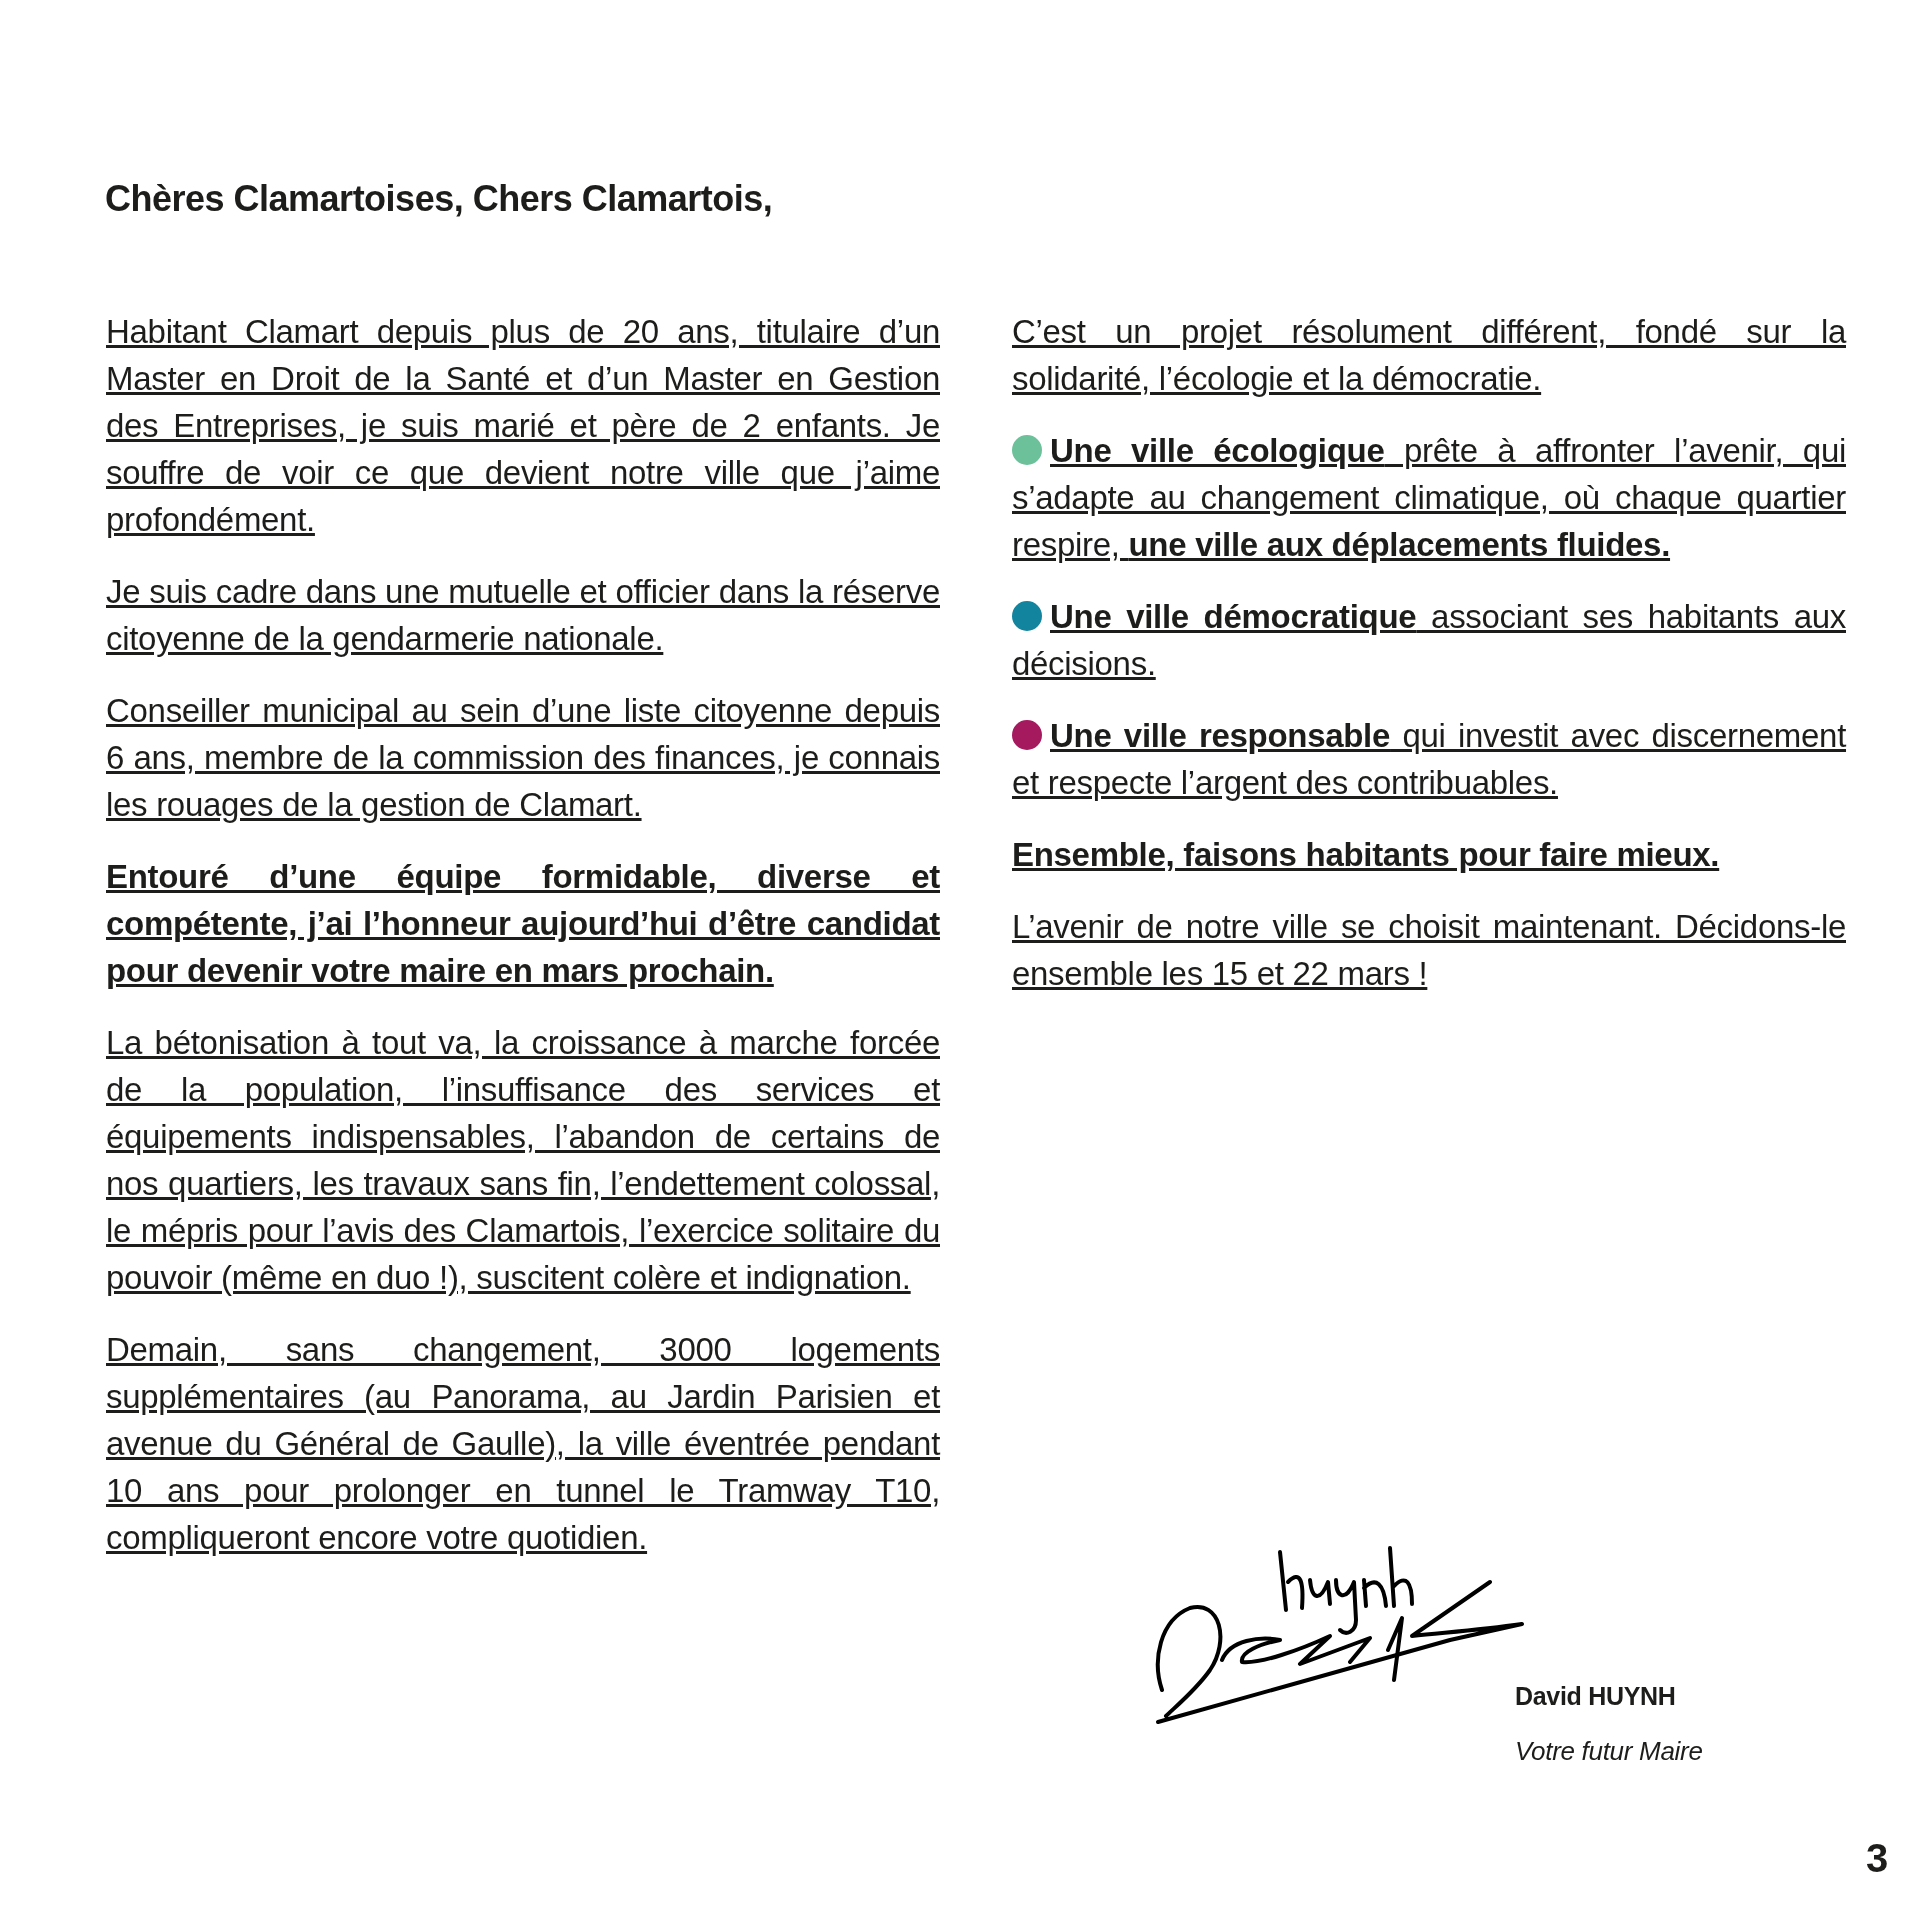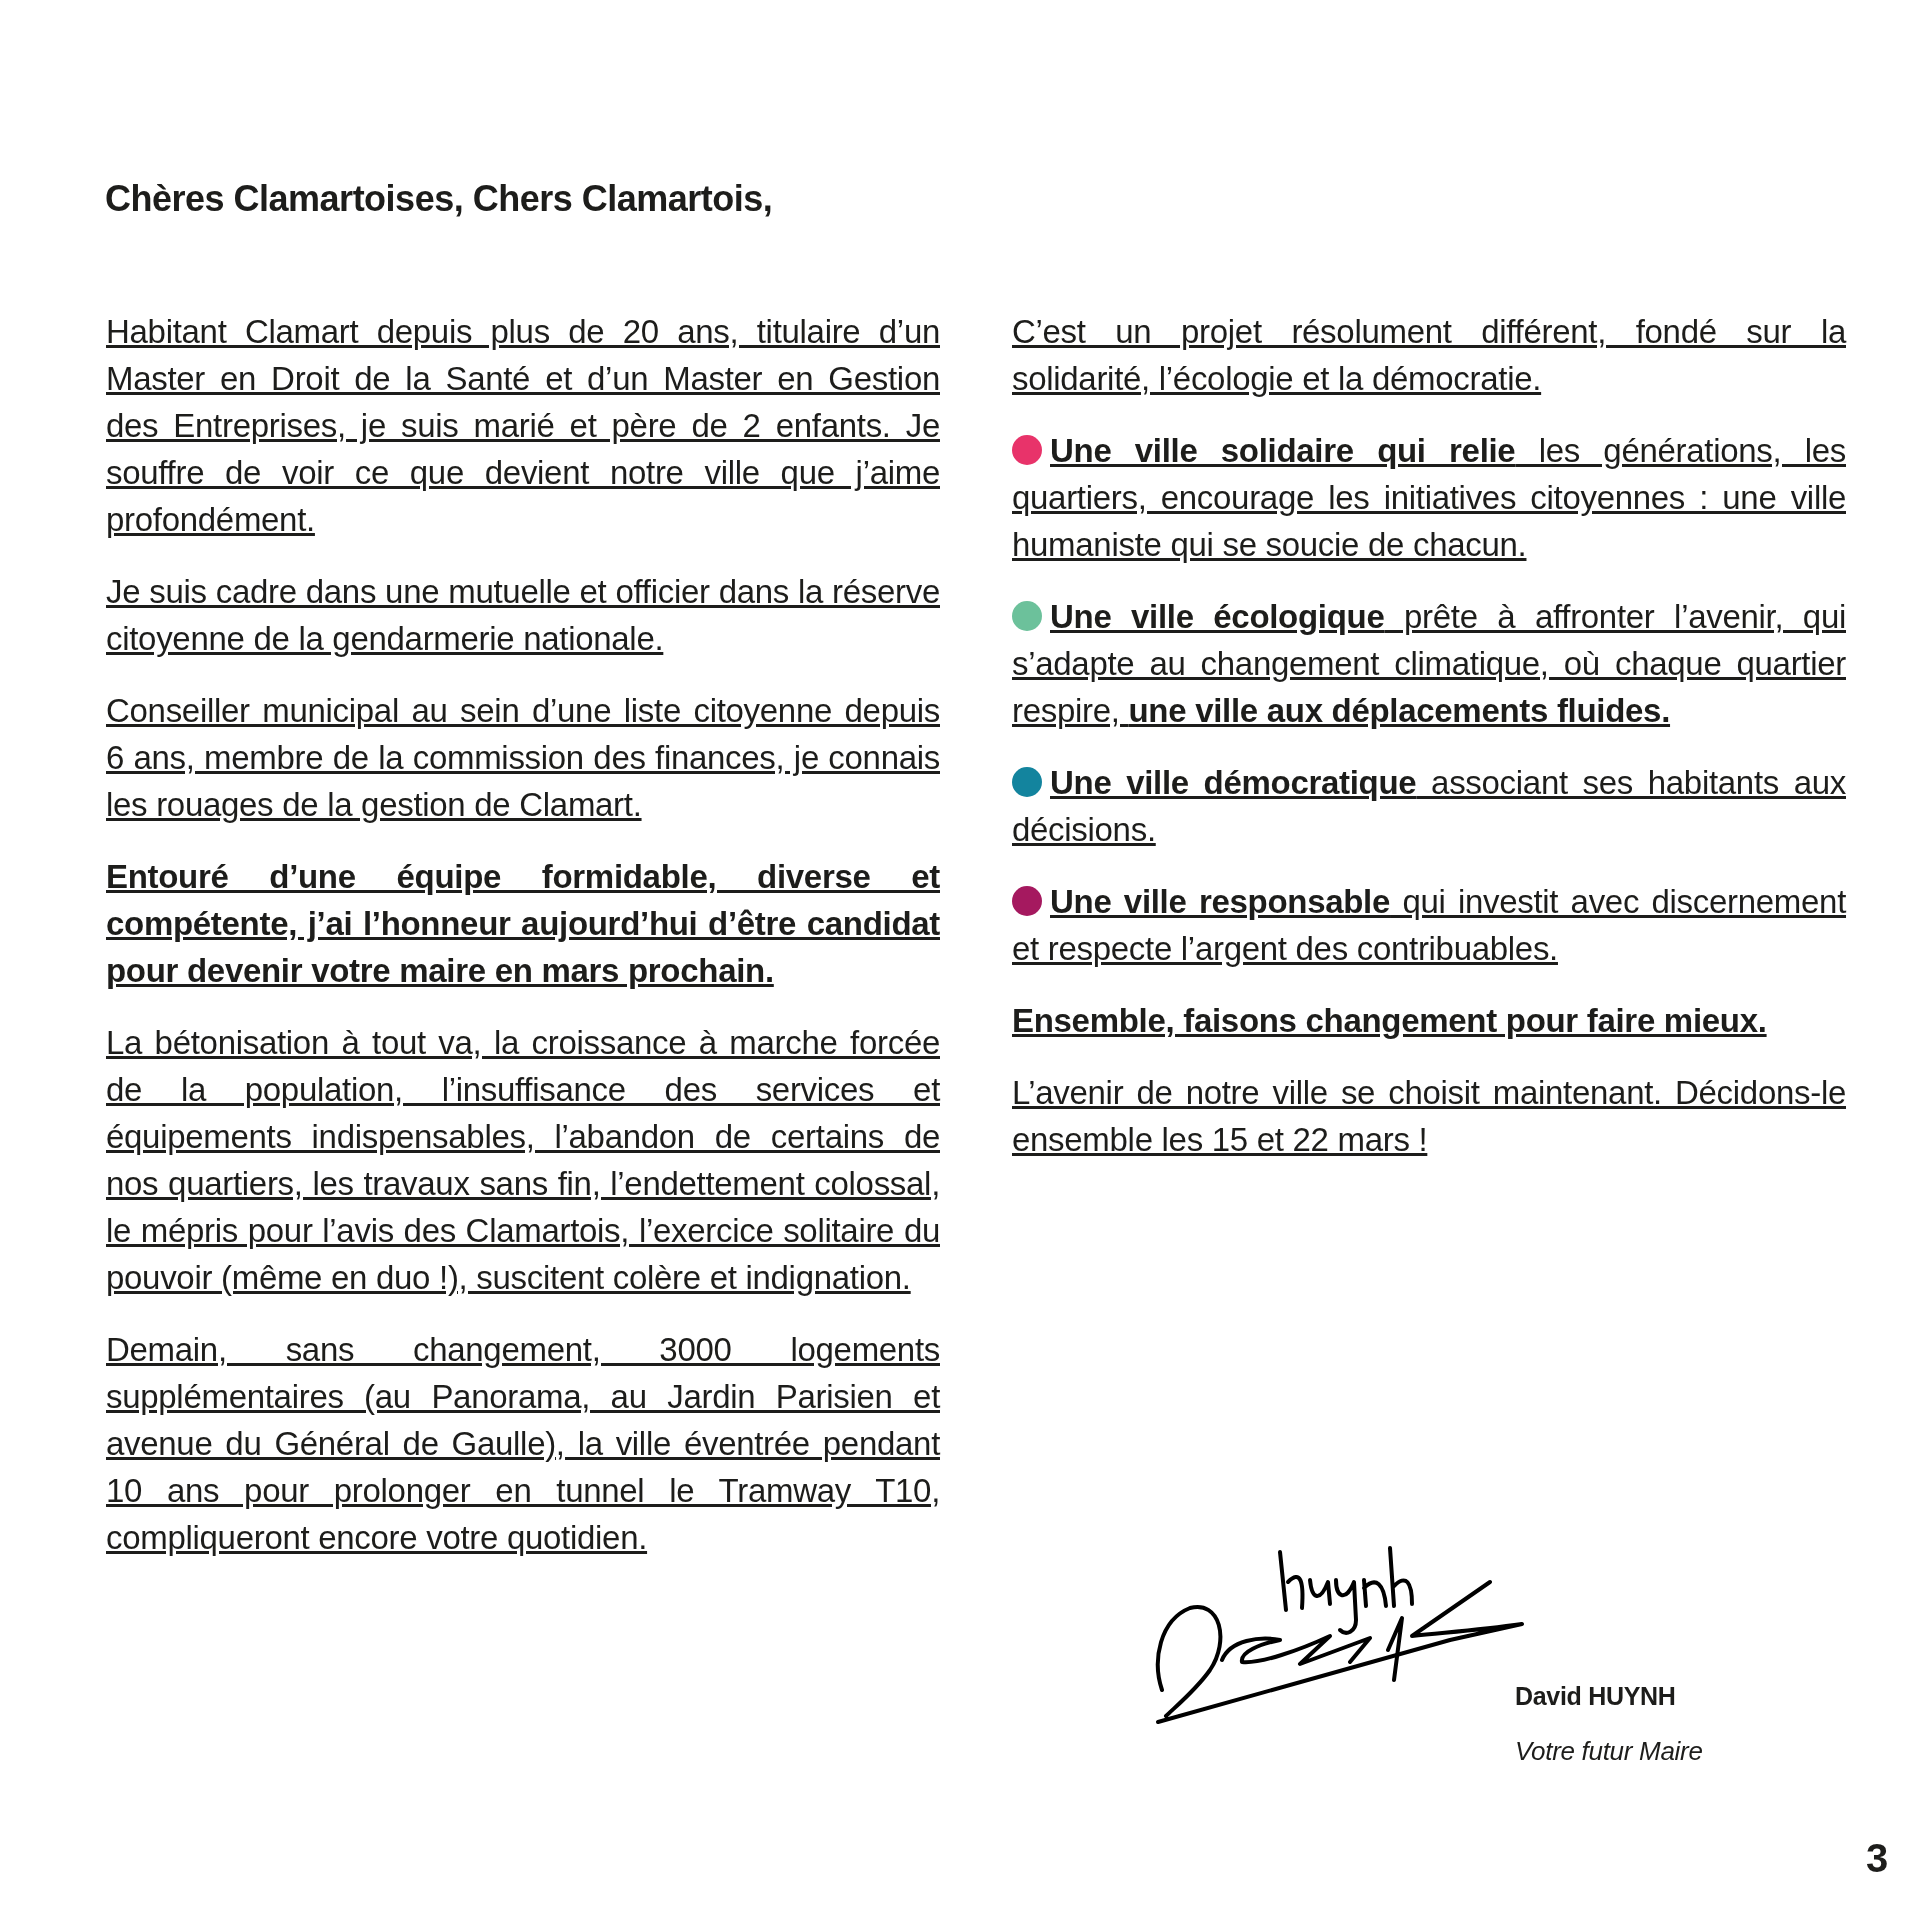--- a/index.html
+++ b/index.html
@@ -30,29 +30,28 @@
   <p>Je suis cadre dans une mutuelle et officier dans la réserve citoyenne de la gendarmerie nationale.</p>
   <p>Conseiller municipal au sein d’une liste citoyenne depuis 6 ans, membre de la commission des finances, je connais les rouages de la gestion de Clamart.</p>
   <p><b>Entouré d’une équipe formidable, diverse et compétente, j’ai l’honneur aujourd’hui d’être candidat pour devenir votre maire en mars prochain.</b></p>
   <p>La bétonisation à tout va, la croissance à marche forcée de la population, l’insuffisance des services et équipements indispensables, l’abandon de certains de nos quartiers, les travaux sans fin, l’endettement colossal, le mépris pour l’avis des Clamartois, l’exercice solitaire du pouvoir (même en duo !), suscitent colère et indignation.</p>
   <p>Demain, sans changement, 3000 logements supplémentaires (au Panorama, au Jardin Parisien et avenue du Général de Gaulle), la ville éventrée pendant 10 ans pour prolonger en tunnel le Tramway T10, compliqueront encore votre quotidien.</p>
 </div>
 
 <div class="col right">
   <p>C’est un projet résolument différent, fondé sur la solidarité, l’écologie et la démocratie.</p>
 
-  <p><span class="bullet" style="background:#e8336a"></span><b>Une ville solidaire qui relie</b><span> les générations, les quartiers, encourage les initiatives citoyennes : une ville humaniste qui se soucie de chacun.</span></p>
 
   <p><span class="bullet" style="background:#6cc19b"></span><b>Une ville écologique</b><span> prête à affronter l’avenir, qui s’adapte au changement climatique, où chaque quartier respire, </span><b>une ville aux déplacements fluides.</b></p>
 
   <p><span class="bullet" style="background:#13849e"></span><b>Une ville démocratique</b><span> associant ses habitants aux décisions.</span></p>
 
   <p><span class="bullet" style="background:#a5195f"></span><b>Une ville responsable</b><span> qui investit avec discernement et respecte l’argent des contribuables.</span></p>
 
-  <p><b>Ensemble, faisons changement pour faire mieux.</b></p>
+  <p><b>Ensemble, faisons habitants pour faire mieux.</b></p>
   <p>L’avenir de notre ville se choisit maintenant. Décidons-le ensemble les 15 et 22 mars !</p>
 </div>
 
 <svg class="sig" viewBox="0 0 470 190" fill="none" stroke="#000" stroke-width="4" stroke-linecap="round" stroke-linejoin="round">
 
   <path d="M130 12 L136 70 M138 42 C150 30 154 40 152 68 M160 40 C162 60 170 62 178 42 L180 64 M186 40 C186 58 196 62 204 42 L206 80 C206 92 196 96 190 90 M214 40 L216 66 M214 48 C226 36 234 44 236 66 M240 8 L244 66 M244 46 C256 34 262 42 262 64"></path>
 
   <path d="M8 182 L300 100 L372 84 C330 90 300 92 262 96 L340 42 M12 150 C2 120 10 80 40 68 C70 60 80 100 60 130 C46 150 24 168 16 176"></path>
   <path d="M72 120 C80 100 110 96 130 100 C110 104 90 112 92 122 C110 124 150 110 180 96 L150 124 L220 98 L200 122 M238 110 L252 78 L244 140"></path>
 </svg>

